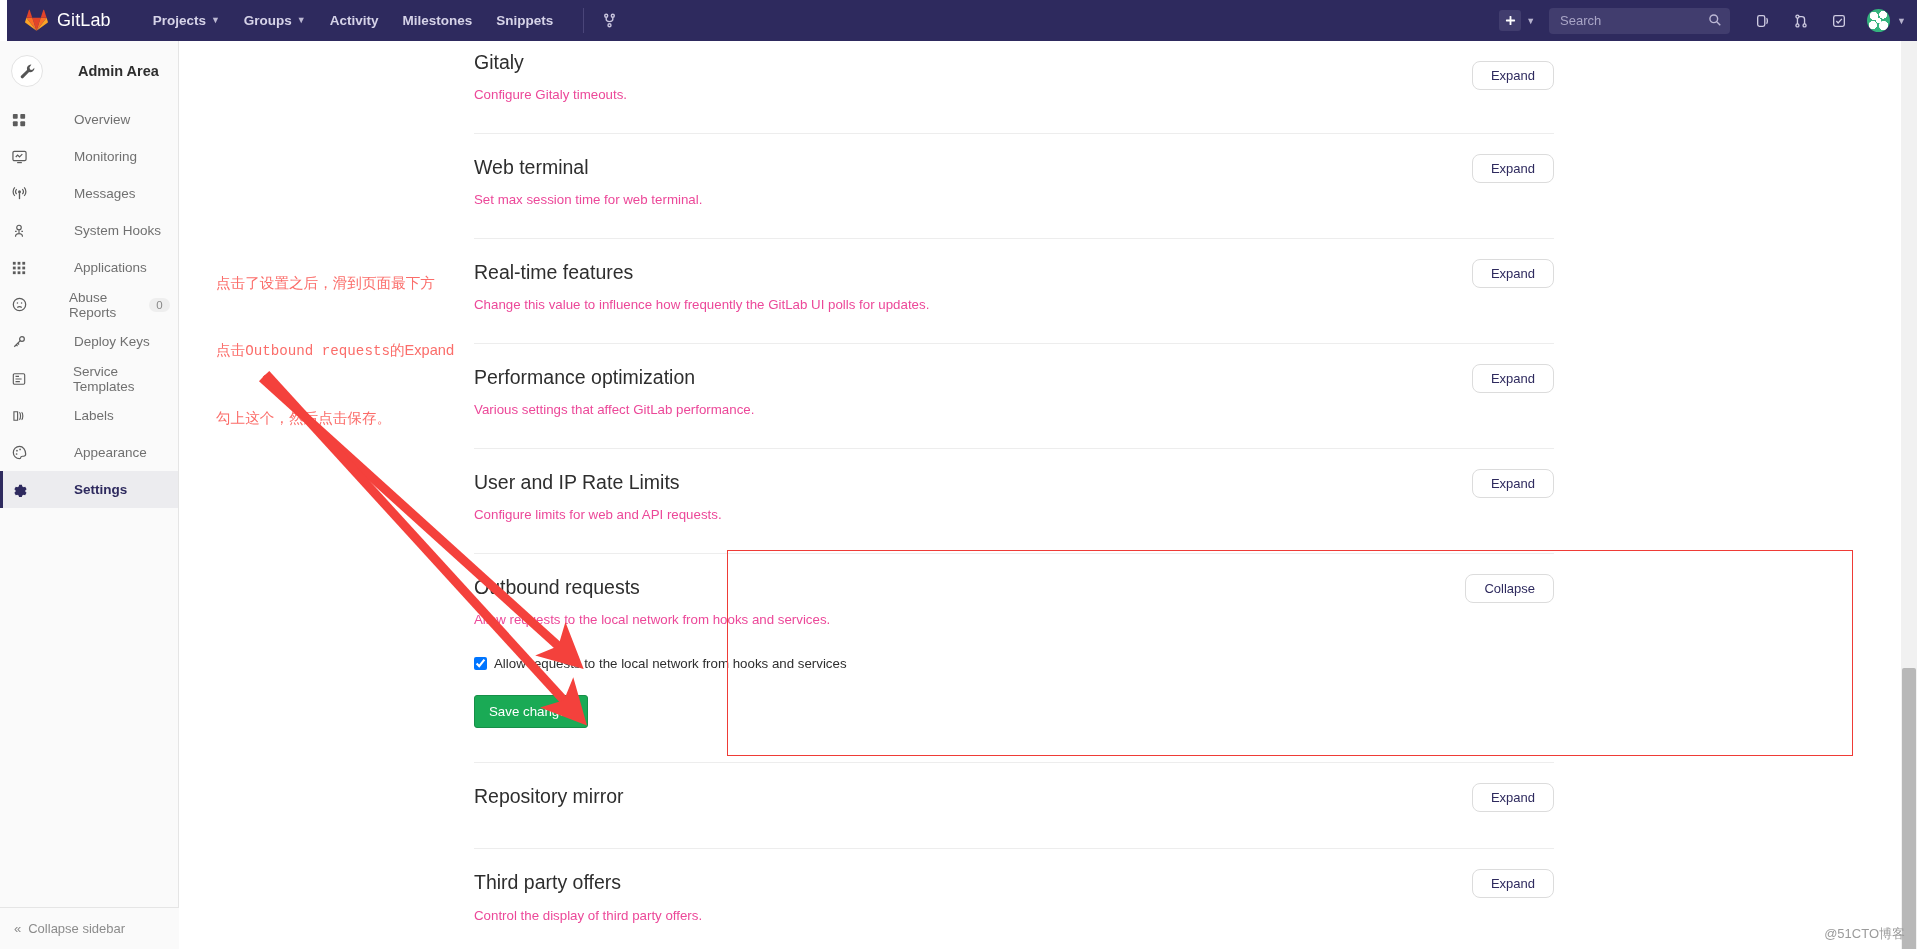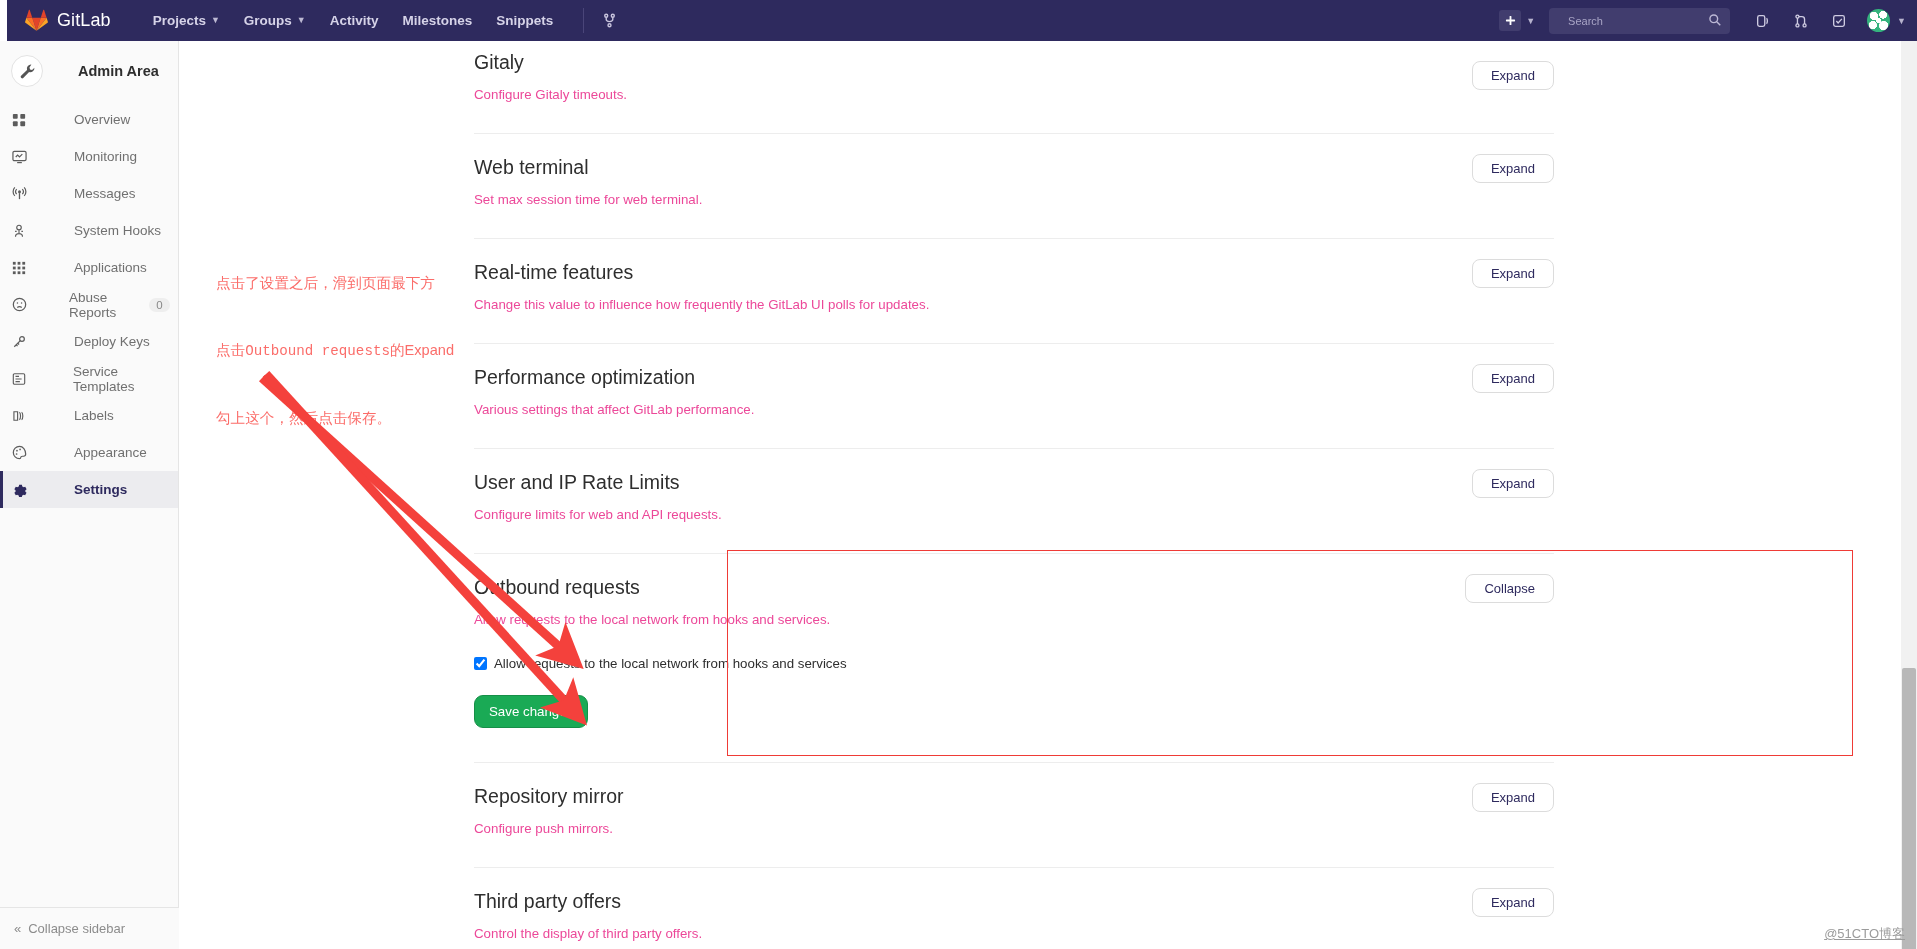--- a/index.html
+++ b/index.html
@@ -49,23 +49,22 @@
   }
   .plus-wrap { display: flex; align-items: center; margin-right: 14px; cursor: pointer; }
   .search-box {
     position: relative; width: 181px; height: 26px;
     background: #413d6e; border-radius: 4px;
     display: flex; align-items: center; padding: 0 9px;
     margin-right: 14px;
   }
   .search-box input {
     background: transparent; border: 0; outline: 0;
-    color: #eab308; font-size: 11px; width: 100%;
+    color: #eab308; font-size: 13px; width: 100%;
     font-family: "Liberation Sans", sans-serif;
-    margin-left: 8px;
   }
   .search-box input::placeholder { color: #a9a5c6; }
   .search-icon-wrap { position: absolute; right: 8px; top: 5px; color: #bdb9d6; }
   .nav-icon {
     color: #cfcce2; padding: 0 11px; display: flex; align-items: center; cursor: pointer;
   }
   .avatar {
     width: 23px; height: 23px; border-radius: 50%;
     background:
       radial-gradient(circle at 30% 30%, #fff 18%, transparent 19%),
@@ -162,21 +161,21 @@
   }
 
   .section-body { margin-top: 26px; }
   .checkbox-row { display: flex; align-items: center; }
   .checkbox-row input[type=checkbox] {
     width: 13px; height: 13px; margin: 0 7px 0 0; cursor: pointer;
   }
   .checkbox-label { font-size: 13.3px; color: #2e2e2e; cursor: pointer; }
   .save-btn {
     margin-top: 24px;
-    background: #1aaa55; border: 1px solid #168f48; border-radius: 9px;
+    background: #1aaa55; border: 1px solid #168f48; border-radius: 3px;
     color: #fff; font-size: 13.3px; font-family: "Liberation Sans", sans-serif;
     padding: 8px 14px; cursor: pointer;
   }
 
   
   .highlight-box {
     position: absolute; pointer-events: none;
     border: 1.5px solid #ef3b36;
     left: 547px; top: 509px; width: 1126px; height: 206px;
     z-index: 5;
@@ -198,21 +197,20 @@
     width: 16px; height: 908px; background: #f1f1f1;
   }
   .scroll-thumb {
     position: absolute; right: 1px; width: 14px;
     top: 627px; height: 298px; background: #b8b8b8; border-radius: 2px;
   }
   .watermark {
     position: absolute; right: 12px; bottom: 6px;
     color: #9b9b9b; font-size: 13px; z-index: 9;
     font-family: "Liberation Sans", sans-serif;
-    text-decoration: underline;
   }
 </style>
 </head>
 <body>
 
 <div id="page">
 
   <div class="navbar">
     <div class="nav-left">
       <div class="brand">
@@ -481,21 +479,20 @@
           <div class="checkbox-row">
             <input type="checkbox" id="cb-allow" checked="" style="">
             <label class="checkbox-label" for="cb-allow">Allow requests to the local network from hooks and services</label>
           </div>
           <button class="save-btn">Save changes</button>
         </div>
       </div>
 
       <div class="setting-section">
         <h2 class="section-title">Repository mirror</h2>
-        <p class="section-desc">Configure push mirrors.</p>
         <button class="toggle-btn">Expand</button>
       </div>
 
       <div class="setting-section">
         <h2 class="section-title">Third party offers</h2>
         <p class="section-desc">Control the display of third party offers.</p>
         <button class="toggle-btn">Expand</button>
       </div>
 
     </div>

